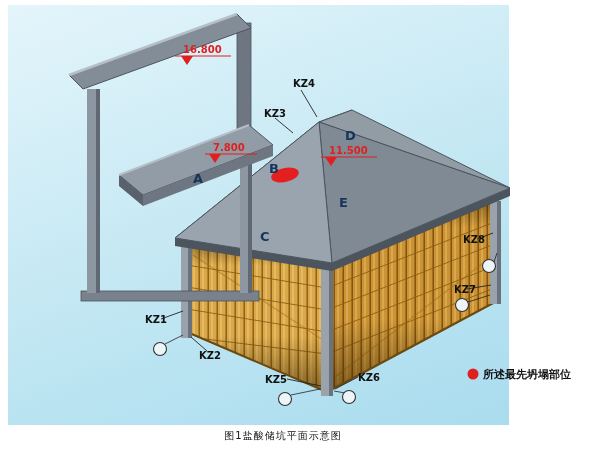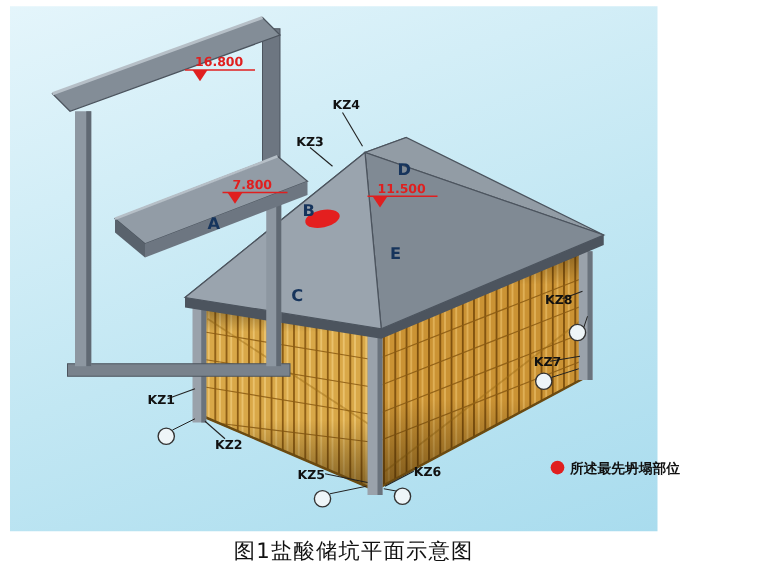--- a/index.html
+++ b/index.html
@@ -1,26 +1,27 @@
 <!DOCTYPE html>
 <html><head>
 <meta charset="utf-8">
 <style>
   html,body{margin:0;padding:0;}
   body{
     width:610px;height:455px;background:#ffffff;position:relative;overflow:hidden;
     font-family:"DejaVu Sans","Liberation Sans",sans-serif;
   }
   .scene{
-    position:absolute;left:8px;top:5px;width:518px;height:420px;
+    position:absolute;left:8px;top:5px;width:474px;height:420px;
     background:linear-gradient(160deg,#e4f5fb 0%,#c2e7f3 55%,#a9dcee 100%);
+    padding-left:27px;
   }
   .caption{
     position:absolute;left:0;top:429px;width:566px;text-align:center;
-    font-size:17px;color:#111;letter-spacing:1px;
+    font-size:10px;color:#111;letter-spacing:1px;
   }
   svg text{font-family:"DejaVu Sans","Liberation Sans",sans-serif;}
   .kz{font-size:10px;font-weight:bold;fill:#111;}
   .area{font-size:13px;font-weight:bold;fill:#16345c;}
   .elev{font-size:10px;font-weight:bold;fill:#e01f1f;}
   .bub{font-size:7px;fill:#222;text-anchor:middle;}
   .legendtxt{font-size:11px;font-weight:bold;fill:#111;}
 </style>
 </head>
 <body>

